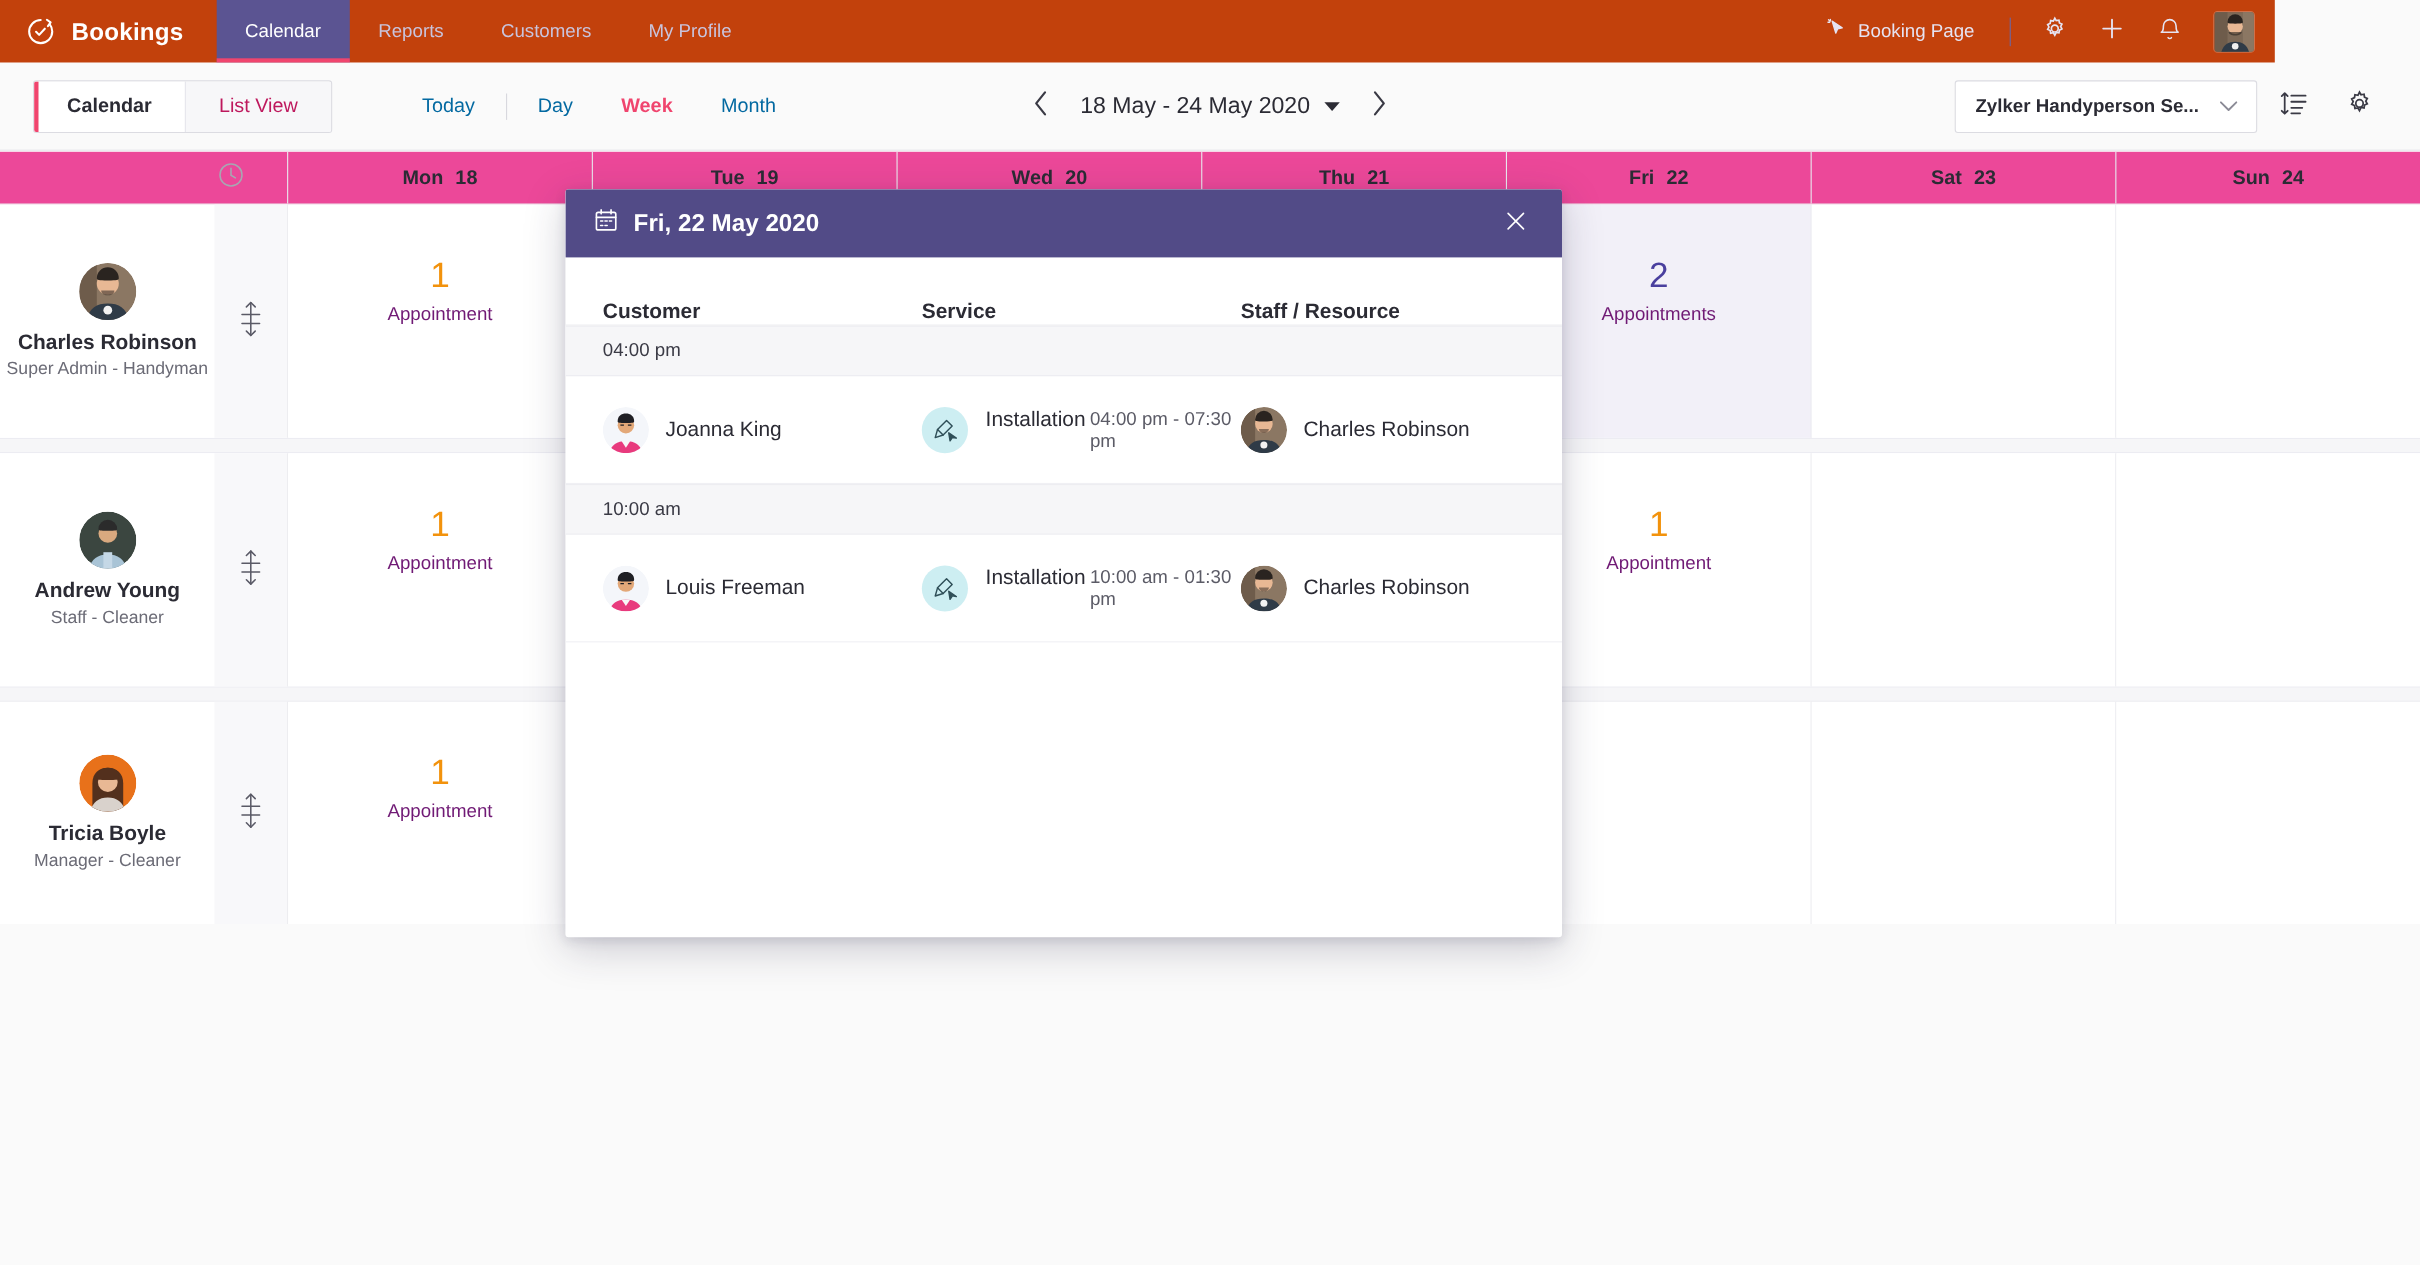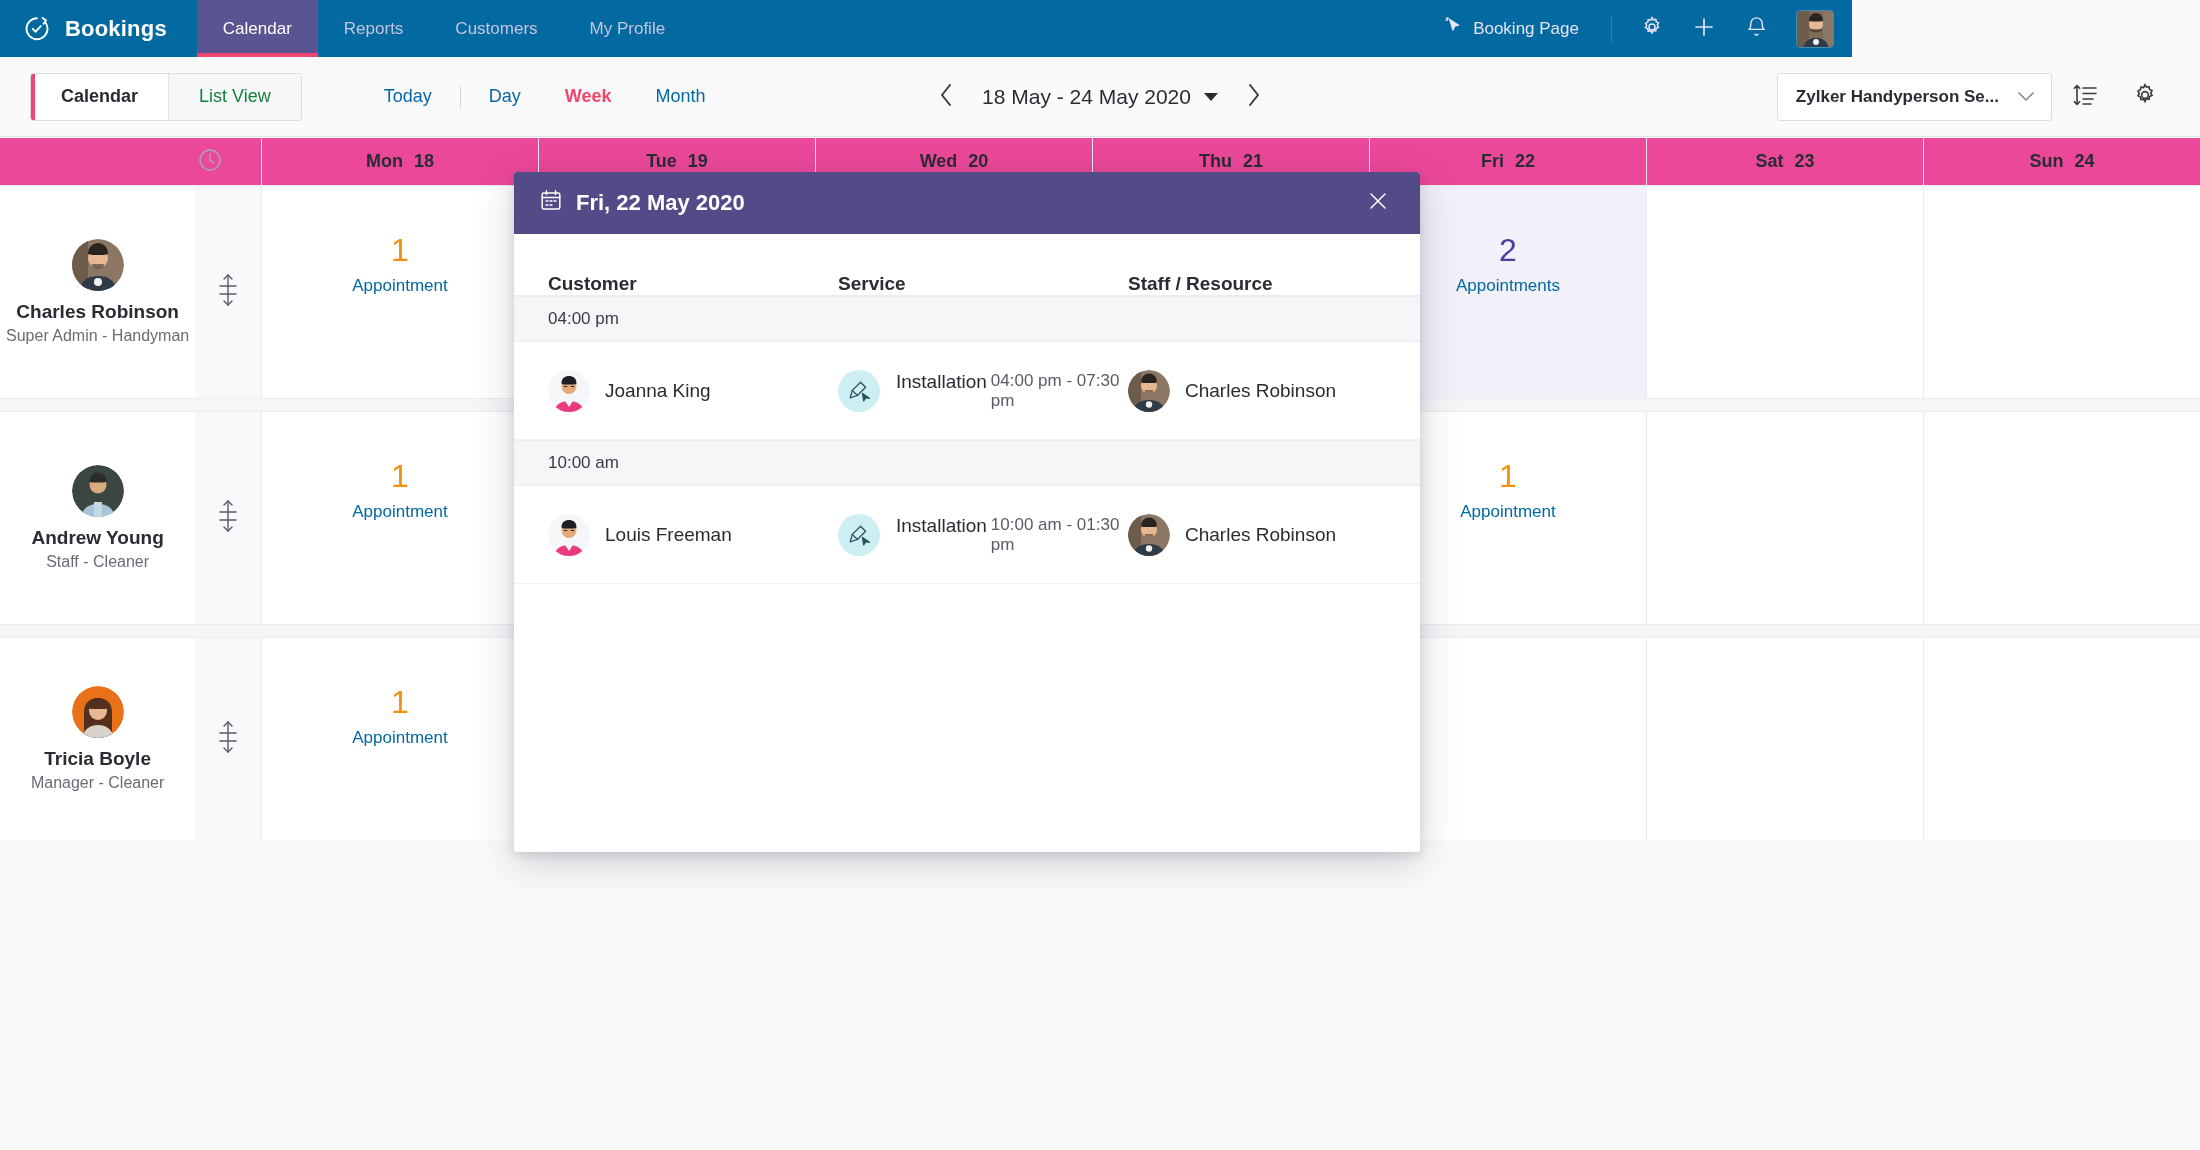--- a/index.html
+++ b/index.html
@@ -6,22 +6,22 @@
   html, body {
     width: 2200px; height: 1150px;
     font-family: "Liberation Sans", sans-serif;
     background: #ffffff;
     overflow: hidden;
   }
   #app { position: relative; width: 2200px; height: 1150px; background: #fafafa; }
 
   
   .topnav {
-    position: absolute; top: 0; left: 0; width: 1852px; height: 57px;
-    background: #0369a1;
+    position: absolute; top: 0; left: 0; width: 2068px; height: 57px;
+    background: #c2410c;
     display: flex; align-items: flex-start;
   }
   .brand {
     display: flex; align-items: center; gap: 13px;
     padding: 0 30px 0 22px; height: 57px;
   }
   .brand-logo { width: 30px; height: 30px; display:block; }
   .brand-name {
     color: #ffffff; font-size: 22px; font-weight: bold; letter-spacing: .2px;
   }
@@ -61,21 +61,21 @@
   .viewtoggle {
     margin-left: 30px; display: flex; height: 48px;
     border: 1px solid #dcdce2; border-radius: 3px; background: #fff; overflow: hidden;
     position: relative;
   }
   .viewtoggle::before {
     content:""; position:absolute; left:0; top:0; bottom:0; width:4px; background:#f0456e;
   }
   .vt-btn {
     display: flex; align-items: center; justify-content: center;
-    padding: 0 30px; font-size: 18px; color: #15803d; cursor: pointer; background:#f7f7f9;
+    padding: 0 30px; font-size: 18px; color: #be185d; cursor: pointer; background:#f7f7f9;
   }
   .vt-btn.active { color: #2b2b34; background: #ffffff; font-weight: 600; }
   .vt-sep { width: 1px; background: #e3e3e9; }
 
   .rangebtns { display: flex; align-items: center; margin-left: 60px; gap: 0; }
   .rb {
     font-size: 18px; color: #0369a1; padding: 0 22px; cursor: pointer;
   }
   .rb.accent { color: #f0456e; font-weight: bold; }
   .rb-div { width: 1px; height: 24px; background: #d8d8de; margin: 0 6px; }
@@ -152,21 +152,21 @@
     background: #f8f8fa; cursor: row-resize;
   }
 
   .day-cell {
     flex: 1 1 0; border-right: 1px solid #e9e9ee; display: flex; flex-direction: column;
     align-items: center; justify-content: flex-start; padding-top: 48px; background: #fff;
     cursor: pointer; position: relative;
   }
   .day-cell:last-child { border-right: none; }
   .count-num { font-size: 32px; color: #f2920c; font-weight: 400; line-height: 1; }
-  .count-lbl { font-size: 17px; color: #0369a1; margin-top: 10px; }
+  .count-lbl { font-size: 17px; color: #701a75; margin-top: 10px; }
   .day-cell.selected { background: #f2f0f8; }
   .day-cell.selected .count-num { color: #4a3f9e; }
   .day-cell.selected::before {
     content: ""; position: absolute; left: -1px; top: 50%; transform: translateY(-50%);
     width: 0; height: 0; border-top: 18px solid transparent; border-bottom: 18px solid transparent;
     border-left: 16px solid #ffffff; z-index: 4;
   }
 
   
   .modal {

